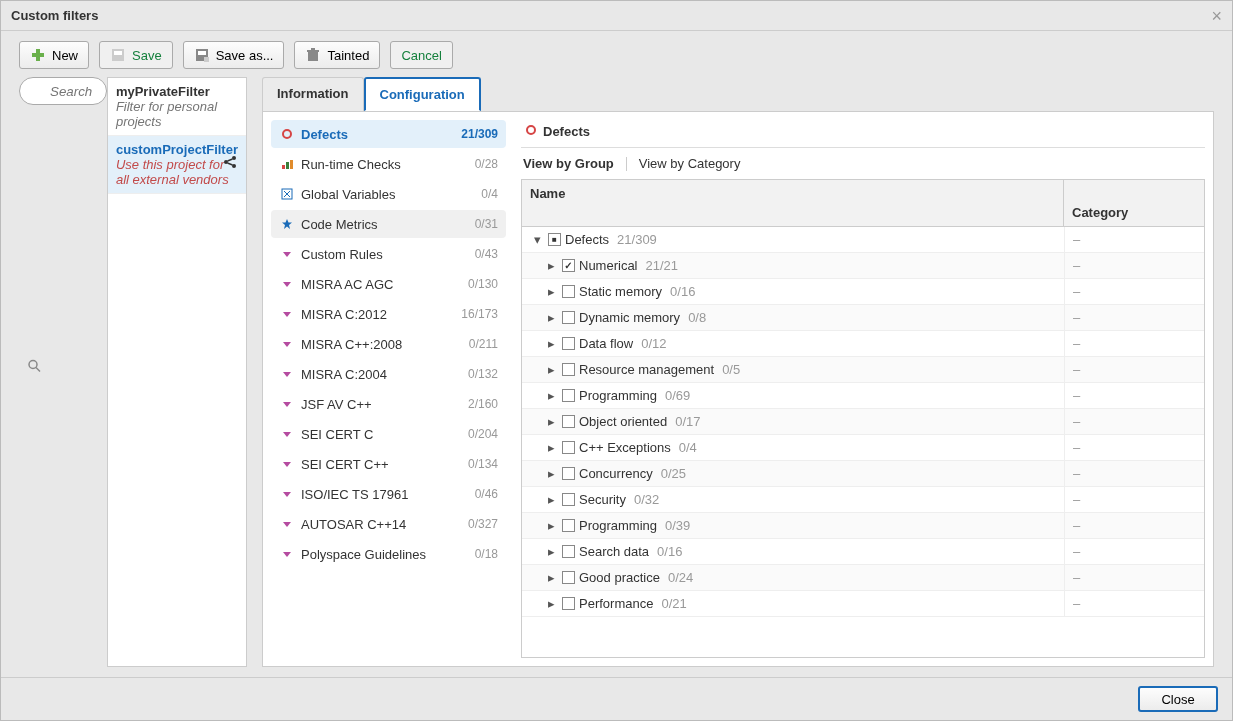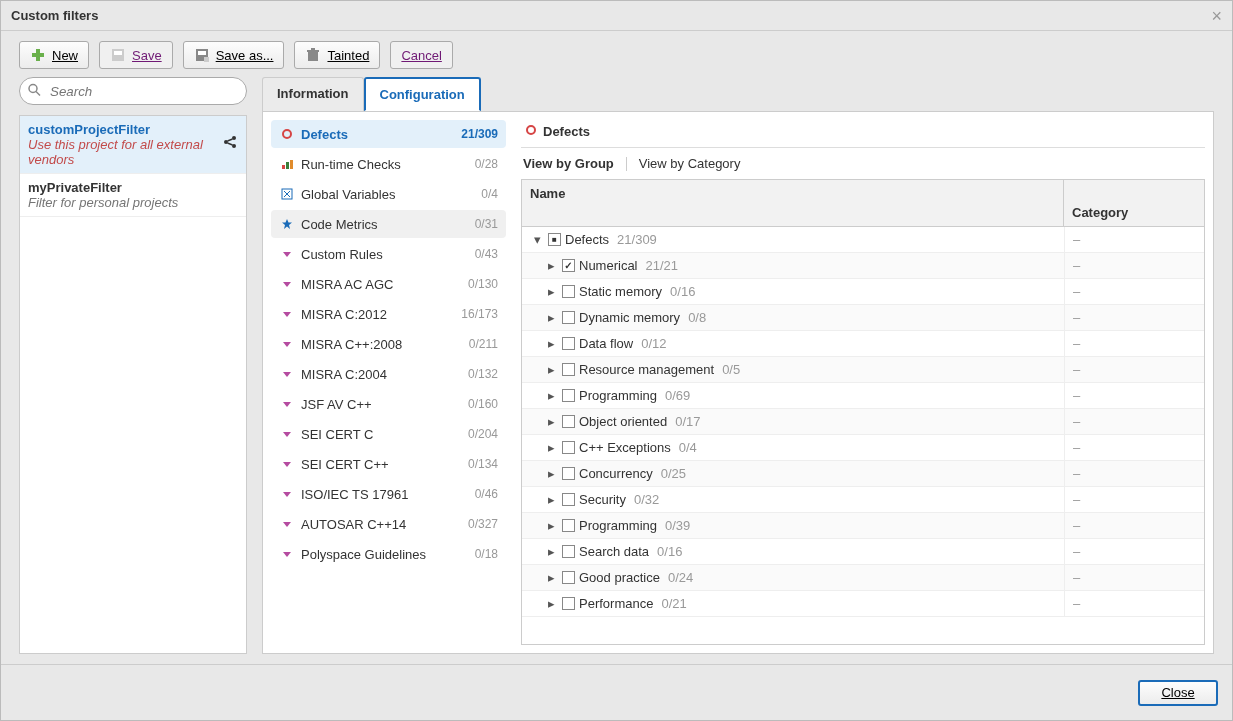--- a/index.html
+++ b/index.html
@@ -48,39 +48,38 @@
   display: inline-flex;
   align-items: center;
   gap: 6px;
   background: linear-gradient(#fdfdfd,#ececec);
   border: 1px solid #aaa;
   border-radius: 3px;
   padding: 4px 10px;
   height: 28px;
   cursor: pointer;
   font-size: 13px;
-  text-decoration: underline;
 }
 .btn.disabled {
-  color: #701a75;
+  color: #15803d;
   cursor: default;
   background: #f0f0f0;
 }
 .icon-svg { width:16px; height:16px; display:inline-flex; align-items:center; justify-content:center;}
 .content {
   flex: 1;
   display: flex;
   padding: 0 18px 10px 18px;
   gap: 15px;
   overflow: hidden;
 }
 .left-panel {
   width: 228px;
   display: flex;
-  flex-direction: column;
+  flex-direction: row;
 }
 .search-wrap {
   position: relative;
   margin-bottom: 10px;
 }
 .search-input {
   width: 100%;
   height: 28px;
   border: 1px solid #aaa;
   border-radius: 14px;
@@ -224,21 +223,21 @@
 .tree-indent { display:inline-block; }
 .checkbox {
   width:13px; height:13px; border:1px solid #888; display:inline-flex;
   align-items:center; justify-content:center; background:#fff; font-size:10px;
 }
 .checkbox.checked::after { content:"✓"; color:#333; font-weight:bold; line-height:1;}
 .checkbox.partial::after { content:"■"; color:#333; font-size:8px; line-height:1;}
 .row-label { }
 .row-count { color:#999; margin-left:4px;}
 .footer {
-  height: 56px;
+  height: 43px;
   border-top: 1px solid #ccc;
   display:flex;
   justify-content:flex-end;
   align-items:center;
   padding: 0 14px;
 }
 .footer .btn { border:2px solid #1a6bb8; min-width:80px; justify-content:center; height:26px;}
 </style>
 </head>
 <body>
@@ -300,35 +299,35 @@
       <div class="search-wrap">
         <span class="search-icon-pos">
           <svg width="14" height="14">
               <circle cx="6" cy="6" r="4" stroke="#888" stroke-width="1.5" fill="none"></circle>
               <line x1="9" y1="9" x2="13" y2="13" stroke="#888" stroke-width="1.5"></line>
             </svg>
         </span>
         <input class="search-input" placeholder="Search" style="">
       </div>
       <div class="filter-list" id="filter-list">
+          <div class="filter-item">
+            <div class="filter-name">myPrivateFilter</div>
+            <div class="filter-desc">Filter for personal projects</div>
+          </div>
           <div class="filter-item selected">
             <div class="filter-name">customProjectFilter</div>
             <div class="filter-desc">Use this project for all external vendors</div>
             <span class="share-icon"><svg width="16" height="16">
                 <circle cx="4" cy="8" r="2" fill="#333"></circle>
                 <circle cx="12" cy="4" r="2" fill="#333"></circle>
                 <circle cx="12" cy="12" r="2" fill="#333"></circle>
                 <line x1="5.5" y1="7" x2="10.5" y2="5" stroke="#333" stroke-width="1.5"></line>
                 <line x1="5.5" y1="9" x2="10.5" y2="11" stroke="#333" stroke-width="1.5"></line>
               </svg></span>
           </div>
-          <div class="filter-item">
-            <div class="filter-name">myPrivateFilter</div>
-            <div class="filter-desc">Filter for personal projects</div>
-          </div>
         </div>
     </div>
 
     <div class="right-panel">
       <div class="tabs">
         <div class="tab">Information</div>
         <div class="tab active">Configuration</div>
       </div>
       <div class="tab-body">
 
@@ -418,21 +417,21 @@
               <span class="cat-name">MISRA C:2004</span>
               <span class="cat-count">0/132</span>
             </div>
             <div class="cat-item">
               <span class="cat-icon">
                 <svg width="12" height="12">
                   <polygon points="2,4 10,4 6,9" fill="#b54ba0"></polygon>
                 </svg>
               </span>
               <span class="cat-name">JSF AV C++</span>
-              <span class="cat-count">0/160</span>
+              <span class="cat-count">2/160</span>
             </div>
             <div class="cat-item">
               <span class="cat-icon">
                 <svg width="12" height="12">
                   <polygon points="2,4 10,4 6,9" fill="#b54ba0"></polygon>
                 </svg>
               </span>
               <span class="cat-name">SEI CERT C</span>
               <span class="cat-count">0/204</span>
             </div>

